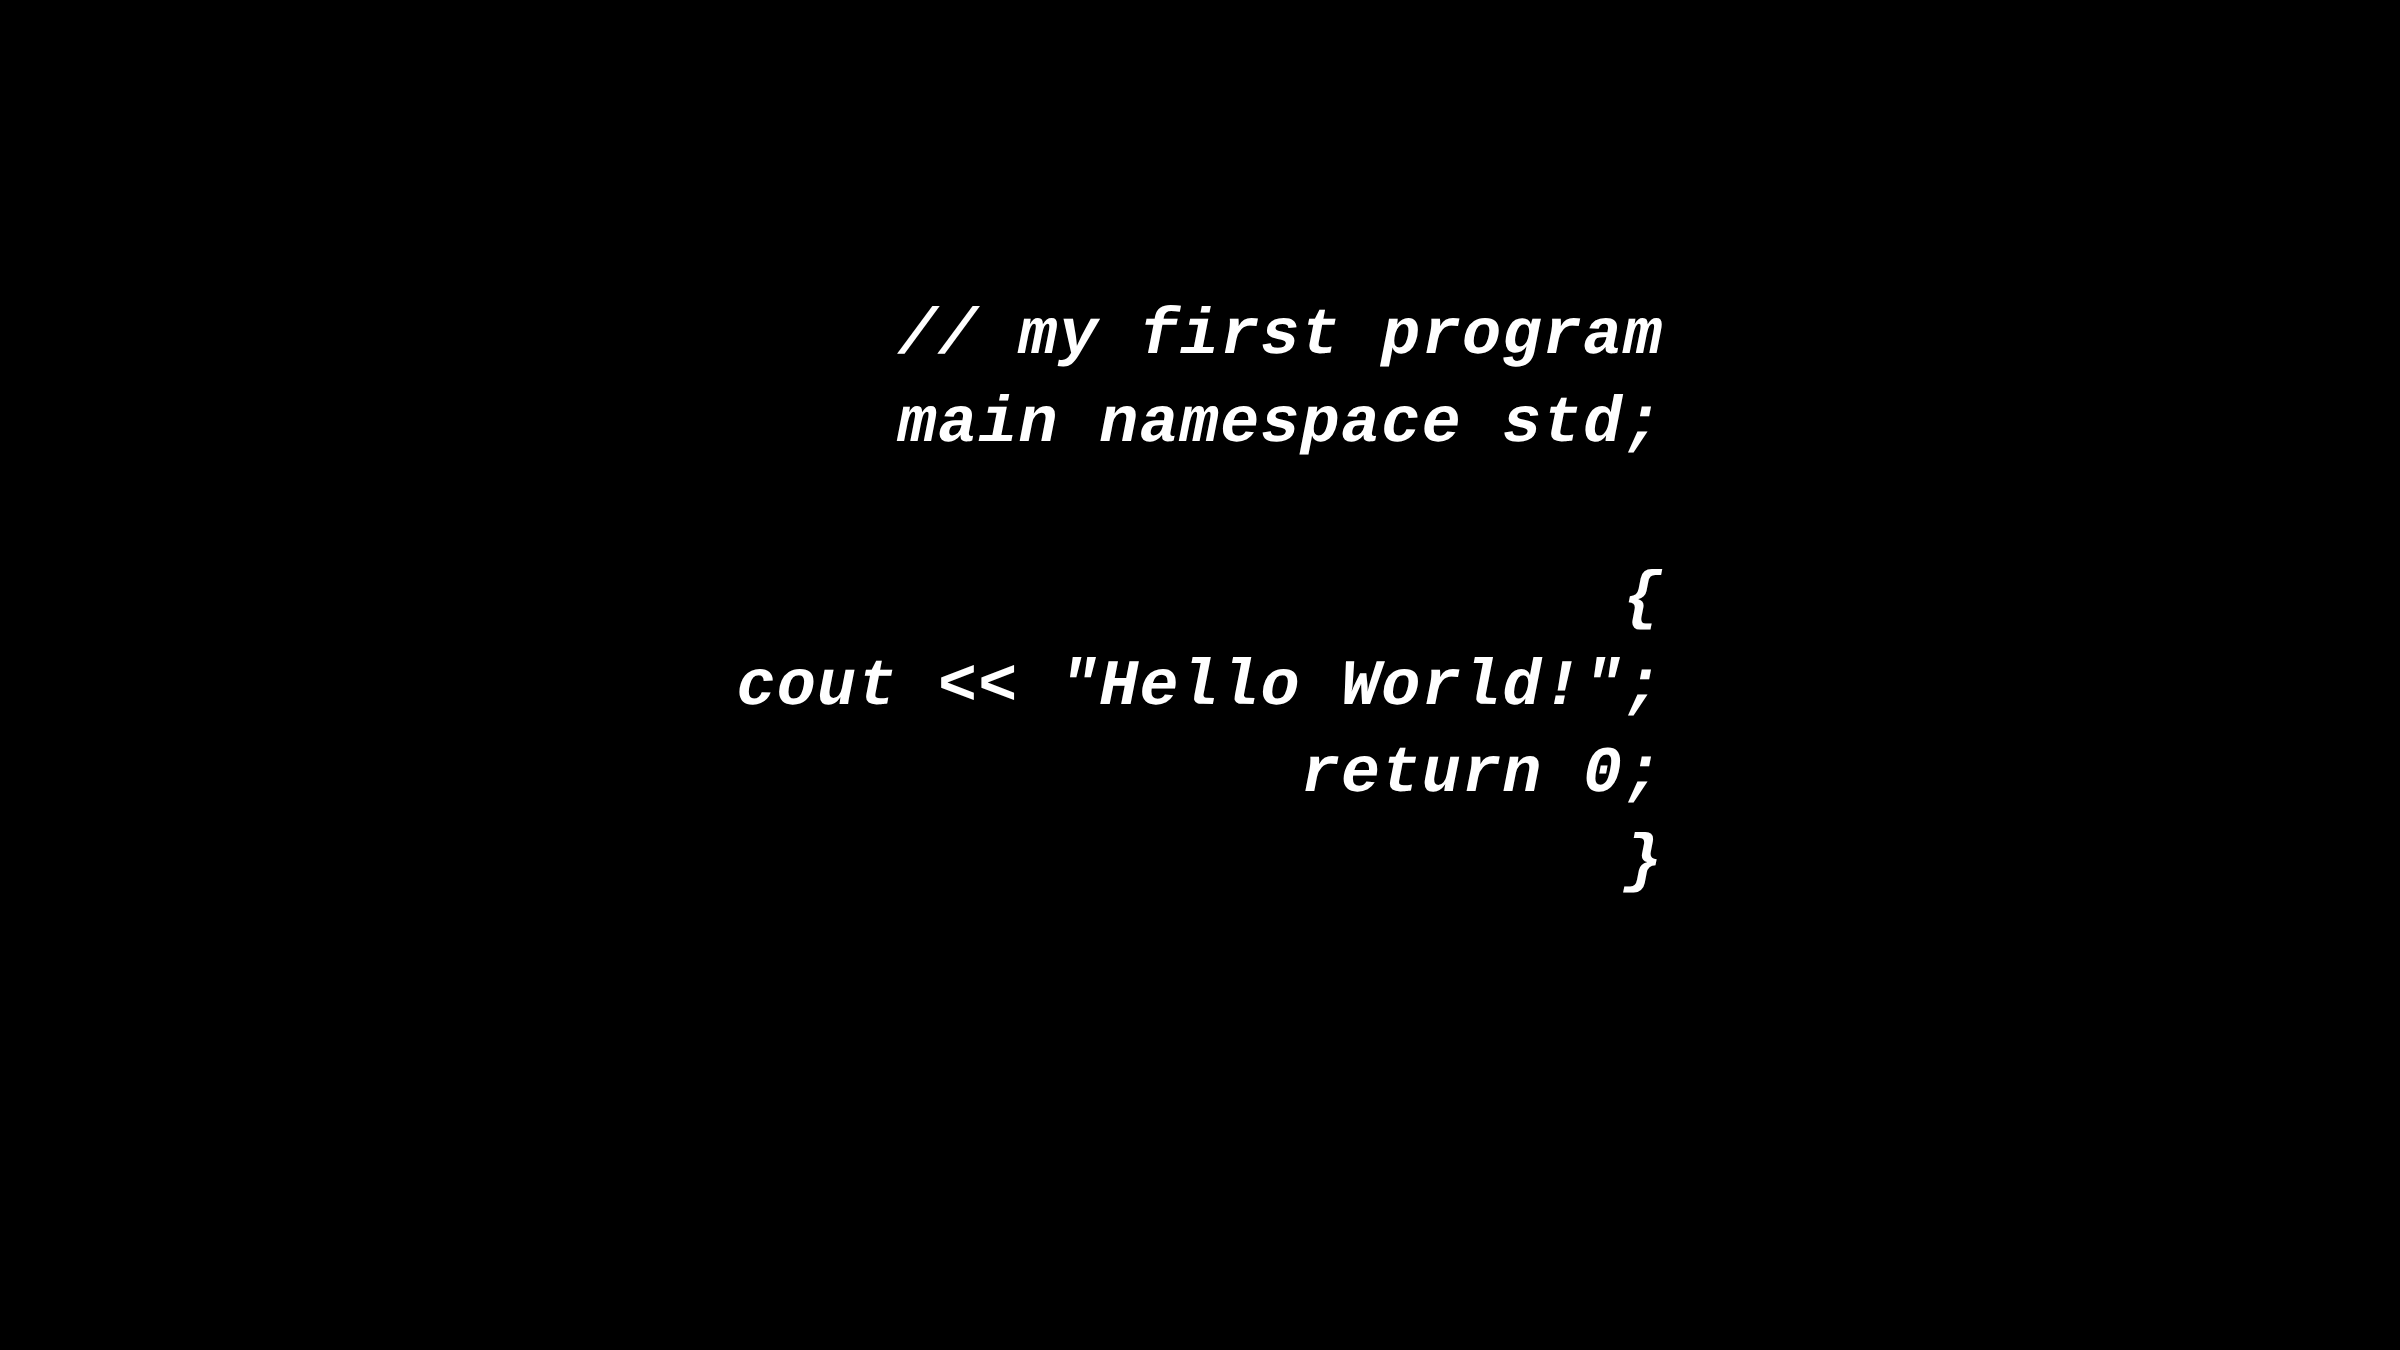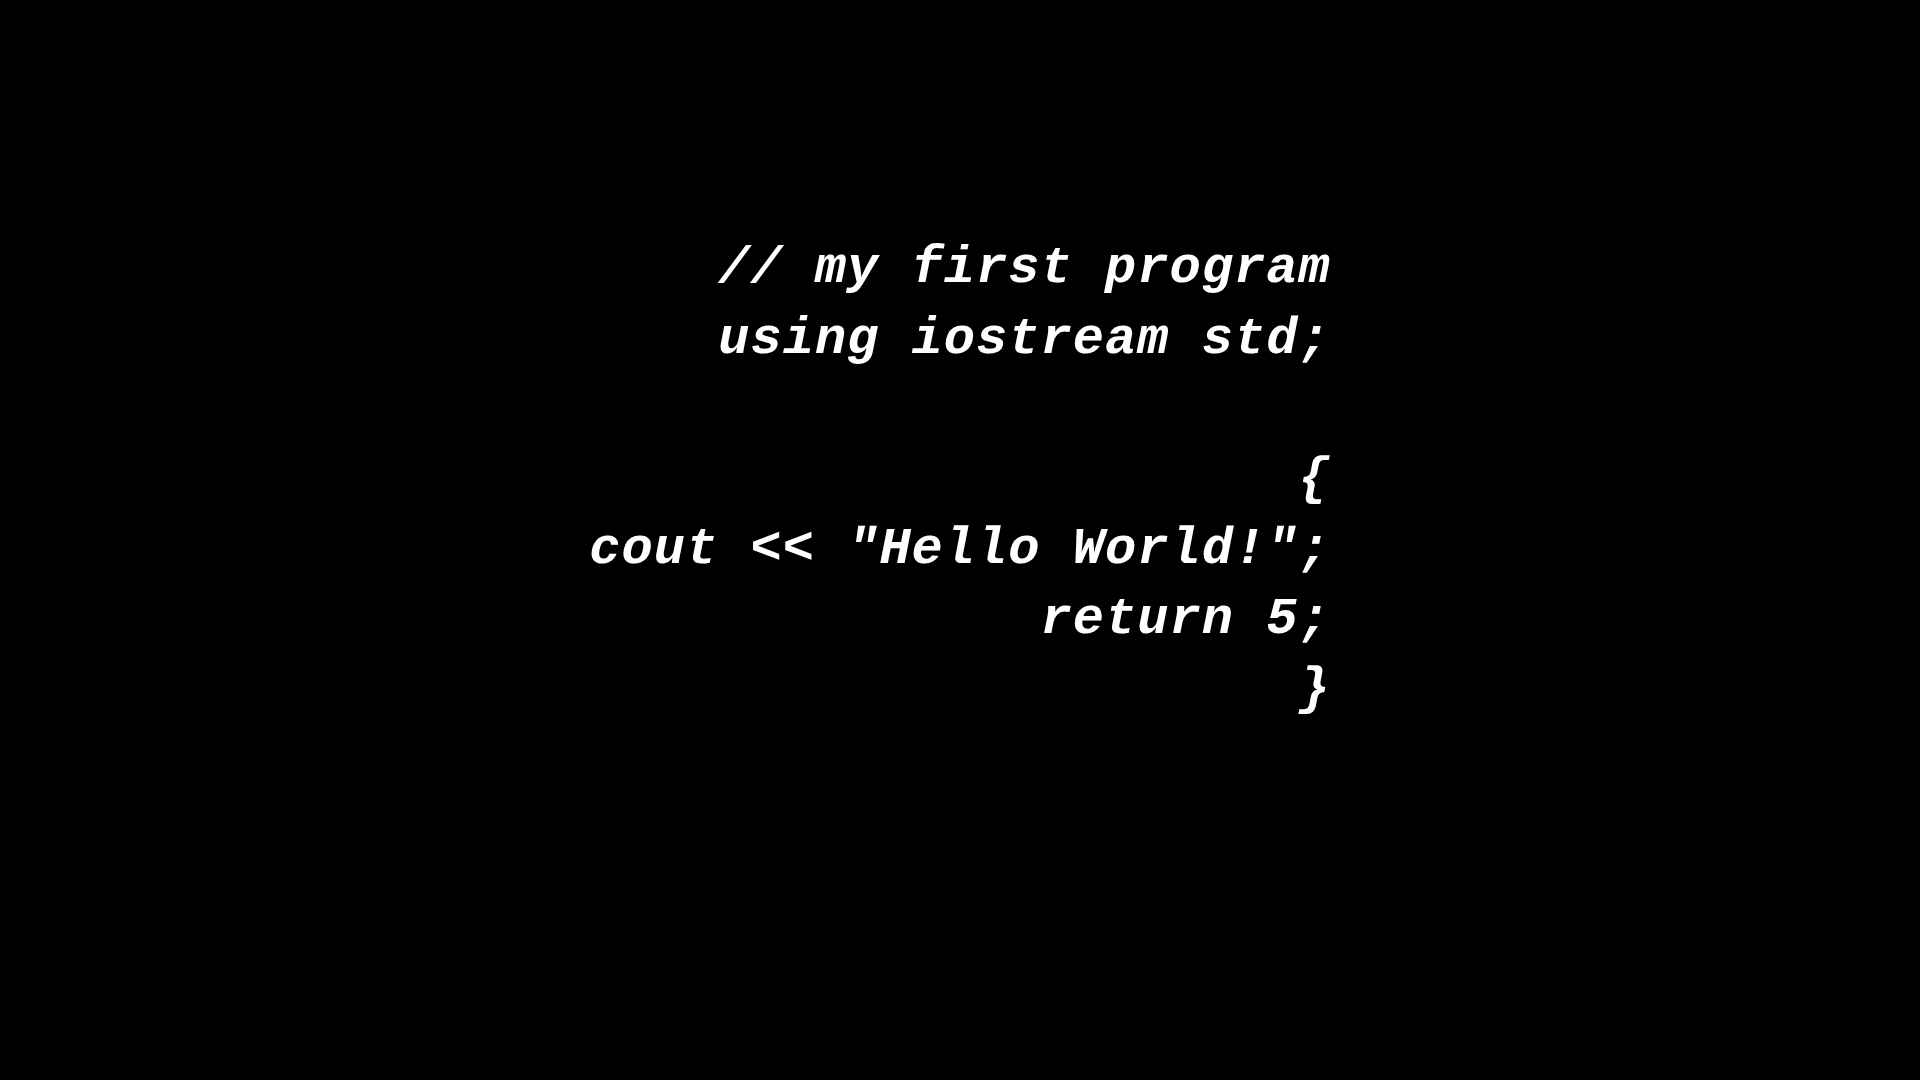--- a/index.html
+++ b/index.html
@@ -49,20 +49,20 @@
       line-height: 1.35;
       white-space: pre;
       letter-spacing: 0.02em;
     }
   </style>
 </head>
 <body>
 
 <div class="code-container">
   <div class="code-line">// my first program</div>
-  <div class="code-line">using iostream std;</div>
+  <div class="code-line">main namespace std;</div>
   <div class="code-line">&nbsp;</div>
   <div class="code-line">        {</div>
   <div class="code-line">cout &lt;&lt; "Hello World!";</div>
-  <div class="code-line">    return 5;</div>
+  <div class="code-line">    return 0;</div>
   <div class="code-line">        }</div>
   <div class="spacer"></div>
 </div>
 
 </body></html>

